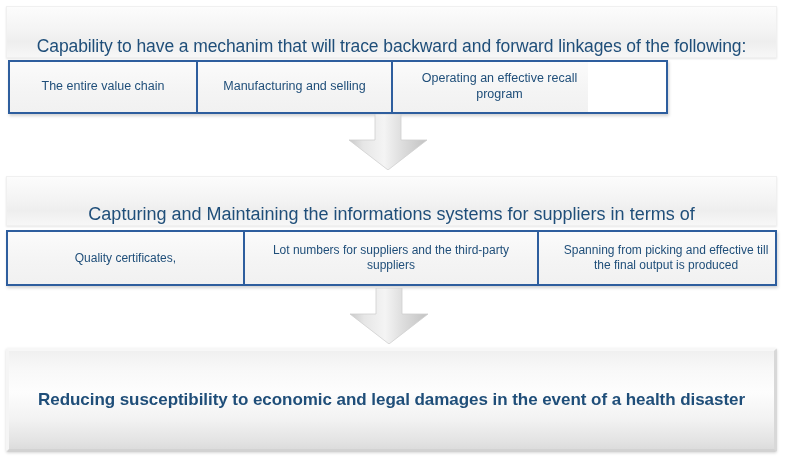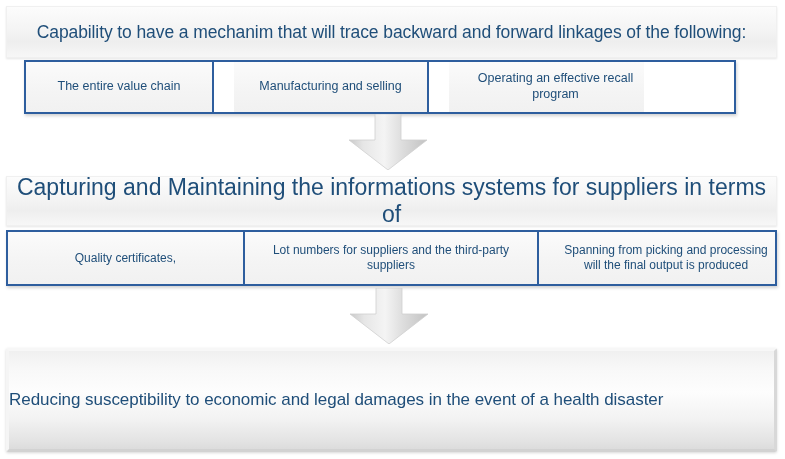--- a/index.html
+++ b/index.html
@@ -20,21 +20,21 @@
     height: 459px;
     background: #ffffff;
   }
 
   
   .banner {
     position: absolute;
     box-sizing: border-box;
     background: linear-gradient(to bottom, #fcfcfc 0%, #f4f4f4 45%, #eeeeee 70%, #f7f7f7 100%);
     display: flex;
-    align-items: center;
+    align-items: flex-end;
     justify-content: center;
     text-align: center;
     color: #1F4E79;
     border: 1px solid #f0f0f0;
     box-shadow: 0 1px 2px rgba(0,0,0,0.10);
   }
 
   #banner-1 {
     left: 6px;
     top: 6px;
@@ -42,39 +42,38 @@
     height: 52px;
     font-size: 17.5px;
     letter-spacing: -0.1px;
   }
 
   #banner-2 {
     left: 6px;
     top: 176px;
     width: 771px;
     height: 50px;
-    font-size: 23px;
+    font-size: 18px;
   }
 
   
   .box-row {
     position: absolute;
     box-sizing: border-box;
     display: flex;
     background: #ffffff;
     border: 2px solid #2E5E9E;
     box-shadow: 1px 2px 3px rgba(0,0,0,0.18);
   }
 
   #box-row-1 {
-    left: 24px;
+    left: 8px;
     top: 60px;
-    width: 712px;
+    width: 660px;
     height: 54px;
-    gap: 20px;
   }
 
   #box-row-2 {
     left: 6px;
     top: 230px;
     width: 771px;
     height: 56px;
   }
 
   .cell {
@@ -133,22 +132,24 @@
         #f2f2f2 70%,
         #e3e3e3 92%,
         #dcdcdc 100%);
     border-top: 3px solid #f7f7f7;
     border-left: 3px solid #f5f5f5;
     border-right: 3px solid #d8d8d8;
     border-bottom: 3px solid #d2d2d2;
     border-radius: 2px;
     display: flex;
     align-items: center;
+    justify-content: center;
     text-align: center;
     box-shadow: 0 1px 3px rgba(0,0,0,0.16);
+    font-weight: bold;
   }
 
   #outcome-text {
     color: #1F4E79;
     font-size: 17px;
     letter-spacing: -0.05px;
   }
 </style>
 </head>
 <body>
@@ -189,21 +190,21 @@
   </div>
 
   <div id="box-row-2" class="box-row">
     <div class="cell">
       <span>Quality certificates,</span>
     </div>
     <div class="cell">
       <span>Lot numbers for suppliers and the third-party suppliers</span>
     </div>
     <div class="cell">
-      <span>Spanning from picking and processing will the final output is produced</span>
+      <span>Spanning from picking and effective till the final output is produced</span>
     </div>
   </div>
 
   <svg id="arrow-2" class="arrow" viewBox="0 0 86 56">
     <defs>
       <linearGradient id="agrad2" x1="0" y1="0" x2="1" y2="0">
         <stop offset="0%" stop-color="#c9c9c9"></stop>
         <stop offset="18%" stop-color="#e6e6e6"></stop>
         <stop offset="45%" stop-color="#f4f4f4"></stop>
         <stop offset="68%" stop-color="#dddddd"></stop>

